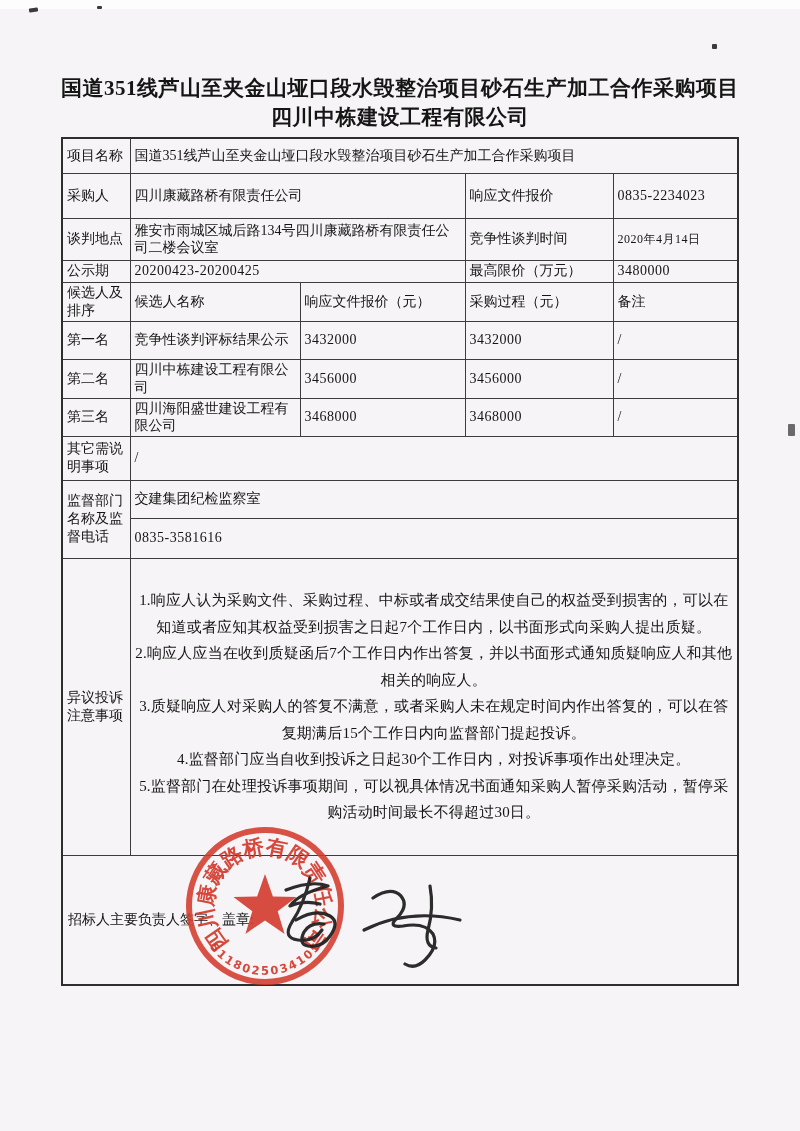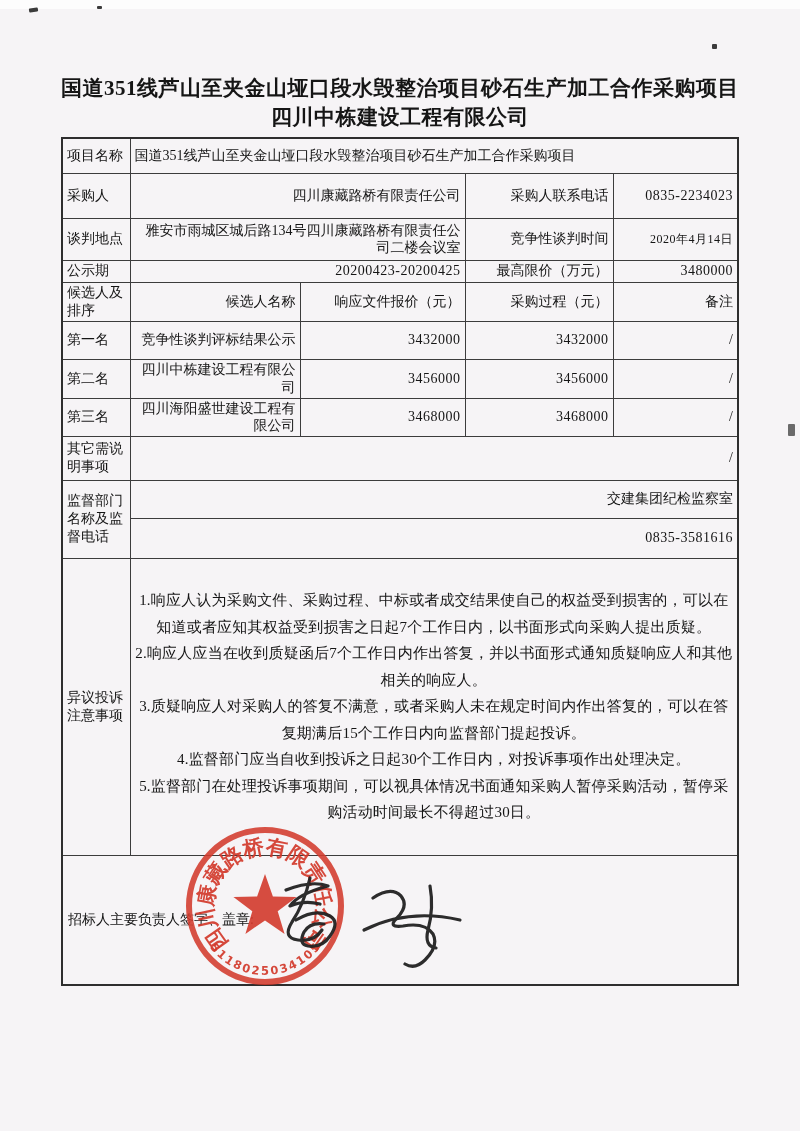--- a/index.html
+++ b/index.html
@@ -24,21 +24,21 @@
     border:2px solid #2e2e2e;
   }
   table.main td{
     border:1px solid #3c3c3c;
     padding:1px 4px;
     font-size:14px;
     overflow:hidden;
     vertical-align:middle;
   }
   td.lbl{text-align:left;font-size:14px;line-height:18px;padding-left:4px;}
-  td.val{text-align:right;}
+  td.val{text-align:left;}
   td.val-left{text-align:left;font-size:13.5px;}
   td.small{font-size:12.5px;line-height:17px;margin-top:33px;}
   td.num{font-size:13px;letter-spacing:0.5px;}
   td.notice-cell{vertical-align:middle;padding:6px 8px 6px 9px;}
   .notice p{margin:0;font-size:15px;line-height:26.5px;letter-spacing:0.2px;text-align:center;}
   td.sign-cell{position:relative;}
   .sign-label{position:absolute;left:5px;top:50%;transform:translateY(-50%);font-size:14px;white-space:nowrap;}
 
   .seal-wrap{position:absolute;left:168px;top:812px;width:330px;height:200px;pointer-events:none;}
   .seal-char{font-size:21px;font-weight:bold;fill:var(--seal-color,#d33a2c);
@@ -69,21 +69,21 @@
       <col style="width:125px">
   </colgroup>
   <tbody>
       <tr style="height:35px">
     <td class="lbl">项目名称</td>
     <td class="val-left" colspan="4">国道351线芦山至夹金山垭口段水毁整治项目砂石生产加工合作采购项目</td>
   </tr>
   <tr style="height:45px">
     <td class="lbl">采购人</td>
     <td class="val" colspan="2">四川康藏路桥有限责任公司</td>
-    <td class="val">采购人联系电话</td>
+    <td class="val">响应文件报价</td>
     <td class="val num">0835-2234023</td>
   </tr>
   <tr style="height:42px">
     <td class="lbl">谈判地点</td>
     <td class="val small" colspan="2">雅安市雨城区城后路134号四川康藏路桥有限责任公司二楼会议室</td>
     <td class="val">竞争性谈判时间</td>
     <td class="val num" style="font-size:12px">2020年4月14日</td>
   </tr>
   <tr style="height:22px">
     <td class="lbl">公示期</td>

